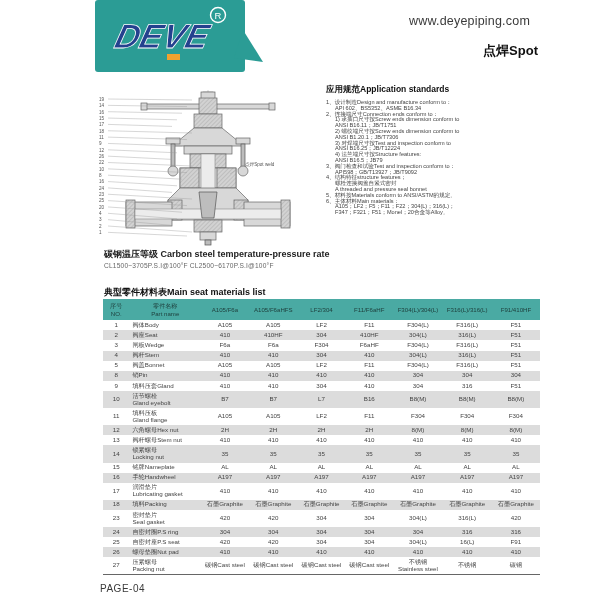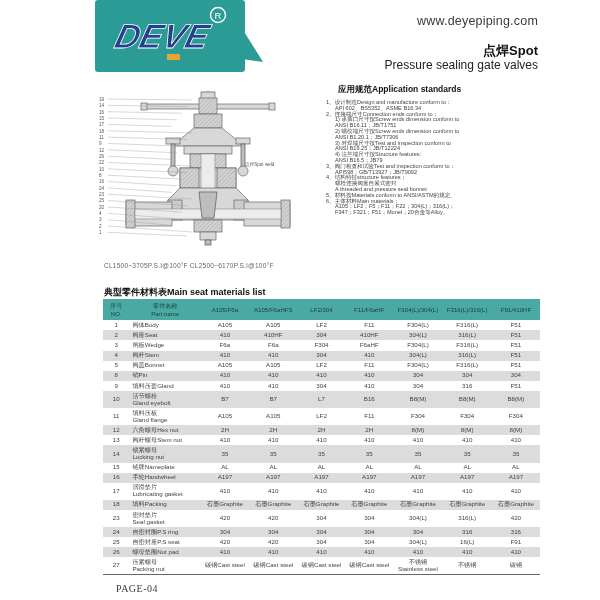--- a/index.html
+++ b/index.html
@@ -5,27 +5,27 @@
   :root{
     --teal:#2b9c95; --header-teal:#4aaaa3; --row-alt:#dcdcdc;
     --navy:#24418e; --orange:#f0a22e; --ink:#333;
   }
   html,body{margin:0;padding:0;}
   body{font-family:"Liberation Sans","DejaVu Sans",sans-serif;background:#fff;color:var(--ink);}
   #page{position:relative;width:600px;height:600px;background:#ffffff;overflow:hidden;}
 
   
   #logo{position:absolute;left:95px;top:0;width:168px;height:78px;}
-  #site-url{position:absolute;right:62px;top:14px;font-size:12.5px;color:#3a3a3a;letter-spacing:.2px;}
+  #site-url{position:absolute;right:70px;top:14px;font-size:12.5px;color:#3a3a3a;letter-spacing:.2px;}
   #title-zh{position:absolute;right:62px;top:42px;font-size:13px;font-weight:bold;color:#111;}
   #title-en{position:absolute;right:62px;top:58px;font-size:12px;color:#222;}
 
   
   #standards{position:absolute;left:326px;top:84px;width:226px;}
-  #standards h3{margin:0 0 4px 12px;font-size:8.5px;color:#111;}
+  #standards h3{margin:0 0 4px 0;font-size:8.5px;color:#111;}
   .std-line{font-size:5.6px;line-height:5.8px;color:#444;white-space:nowrap;}
   .std-line.ind1{padding-left:9px;}
 
   
   #valve{position:absolute;left:96px;top:88px;width:224px;height:162px;}
   #valve .part{fill:#d8d8d8;stroke:#666;stroke-width:.7;}
   #valve .lite{fill:#ececec;stroke:#777;stroke-width:.5;}
   #valve .dark{fill:#bdbdbd;stroke:#555;stroke-width:.7;}
   #valve .hatched{fill:url(#hatch);stroke:#666;stroke-width:.7;}
   #valve .leader{stroke:#9a9a9a;stroke-width:.4;fill:none;}
@@ -42,41 +42,40 @@
   #materials{position:absolute;left:103px;top:299px;width:437px;border-collapse:collapse;
              border-bottom:1.5px solid #666;}
   #materials th{background:var(--header-teal);color:#1d3e3b;font-weight:normal;
                 font-size:6.1px;line-height:1.25;padding:3px 1px;text-align:center;}
   #materials td{font-size:6.2px;line-height:1.12;padding:1.6px 1px;text-align:center;color:#444;}
   #materials tr.alt td{background:var(--row-alt);}
   #materials .c-no{width:26px;}
   #materials .c-name{width:72px;text-align:left;padding-left:3px;}
   #materials td.c-val{width:48px;}
 
-  #footer{position:absolute;left:116px;top:583px;font-size:10px;color:#3a3a3a;letter-spacing:.5px;font-family:Liberation Serif, serif;}
+  #footer{position:absolute;left:100px;top:583px;font-size:10px;color:#3a3a3a;letter-spacing:.5px;}
 </style>
 </head>
 <body>
 
 <div id="page">
 
   <svg id="logo" viewBox="0 0 168 78">
     <rect x="0" y="0" width="150" height="72" rx="3" fill="#2b9c95"></rect>
     <polygon points="148,30 168,62 139,58" fill="#2b9c95"></polygon>
     <g transform="skewX(-14)">
       <text x="30" y="48" font-size="34" font-weight="bold" font-style="italic" fill="#24418e" stroke="#ffffff" stroke-width="0.8" font-family="Liberation Sans, sans-serif">DEVE</text>
     </g>
     <rect x="72" y="54" width="13" height="6" fill="#f0a22e"></rect>
     <circle cx="123" cy="15" r="7.5" fill="none" stroke="#ffffff" stroke-width="1.4"></circle>
     <text x="123" y="18.5" font-size="9.5" fill="#ffffff" text-anchor="middle" font-family="Liberation Sans, sans-serif">R</text>
   </svg>
 
   <div id="site-url">www.deyepiping.com</div>
   <div id="title-zh">点焊Spot</div>
-  <div id="title-en">Pressure sealing gate valves</div>
 
   <div id="standards">
     <h3>应用规范Application standards</h3>
     <div>
         <div class="std-line ind0">1、设计制造Design and manufacture conform to：</div>
         <div class="std-line ind1">API 602、BS5352、ASME B16.34</div>
         <div class="std-line ind0">2、连接端尺寸Connection ends conform to：</div>
         <div class="std-line ind1">1) 承插口尺寸按Screw ends dimension conform to</div>
         <div class="std-line ind1">ANSI B16.11；JB/T1751</div>
         <div class="std-line ind1">2) 螺纹端尺寸按Screw ends dimension conform to</div>
@@ -191,20 +190,21 @@
         <line class="leader" x1="12" y1="125.3" x2="81" y2="130.8"></line>
         <text x="3" y="133.45">3</text>
         <line class="leader" x1="12" y1="131.64999999999998" x2="76" y2="137.39999999999998"></line>
         <text x="3" y="139.8">2</text>
         <line class="leader" x1="12" y1="138" x2="96" y2="144"></line>
         <text x="3" y="146.15">1</text>
         <line class="leader" x1="12" y1="144.35" x2="91" y2="148"></line>
       </g>
   </svg>
 
+  <div id="press-caption">碳钢温压等级 Carbon steel temperature-pressure rate</div>
   <div id="press-values">CL1500~3705P.S.I@100°F  CL2500~6170P.S.I@100°F</div>
 
   <div id="table-title">典型零件材料表Main seat materials list</div>
   <table id="materials">
     <thead>
       <tr>
           <th>序号<br>NO.</th>
           <th>零件名称<br>Part name</th>
           <th>A105/F6a</th>
           <th>A105/F6aHFS</th>

